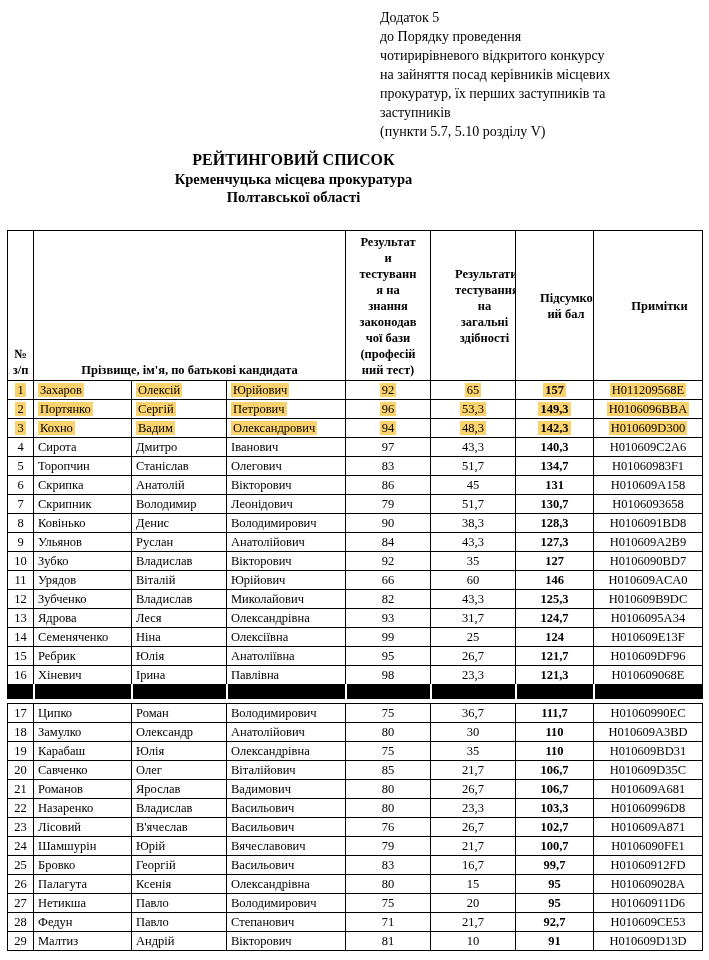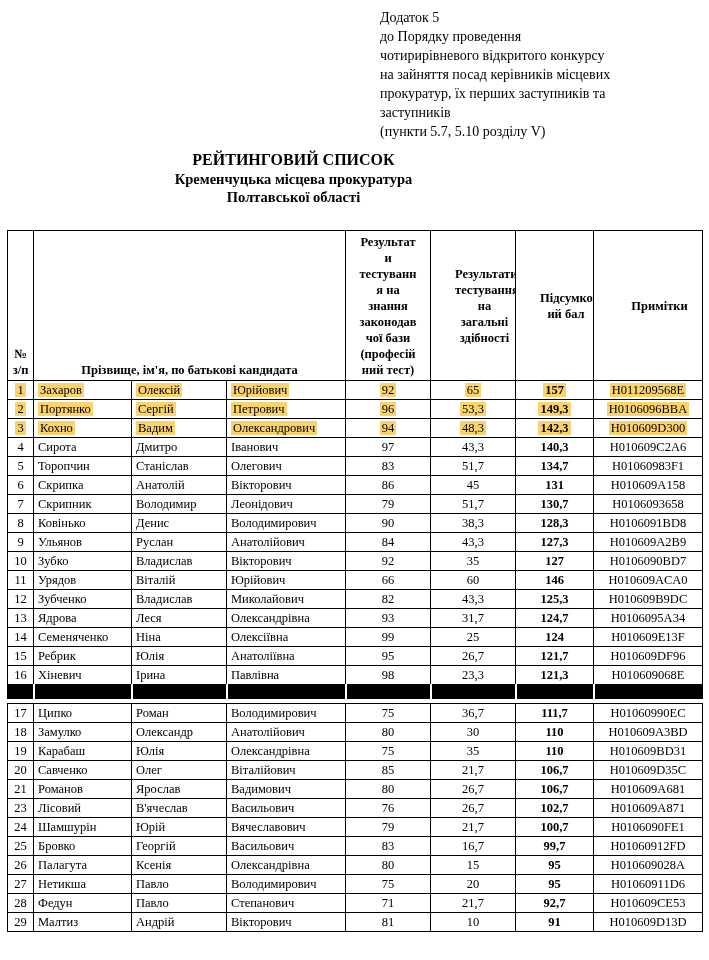--- a/index.html
+++ b/index.html
@@ -319,20 +319,30 @@
           <td class="c"><span>21</span></td>
           <td class="l"><span>Романов</span></td>
           <td class="l"><span>Ярослав</span></td>
           <td class="l"><span>Вадимович</span></td>
           <td class="c"><span>80</span></td>
           <td class="c"><span>26,7</span></td>
           <td class="c b"><span>106,7</span></td>
           <td class="c"><span>H010609A681</span></td>
         </tr>
         <tr class="data-row">
+          <td class="c"><span>22</span></td>
+          <td class="l"><span>Назаренко</span></td>
+          <td class="l"><span>Владислав</span></td>
+          <td class="l"><span>Васильович</span></td>
+          <td class="c"><span>80</span></td>
+          <td class="c"><span>23,3</span></td>
+          <td class="c b"><span>103,3</span></td>
+          <td class="c"><span>H01060996D8</span></td>
+        </tr>
+        <tr class="data-row">
           <td class="c"><span>23</span></td>
           <td class="l"><span>Лісовий</span></td>
           <td class="l"><span>В'ячеслав</span></td>
           <td class="l"><span>Васильович</span></td>
           <td class="c"><span>76</span></td>
           <td class="c"><span>26,7</span></td>
           <td class="c b"><span>102,7</span></td>
           <td class="c"><span>H010609A871</span></td>
         </tr>
         <tr class="data-row">

